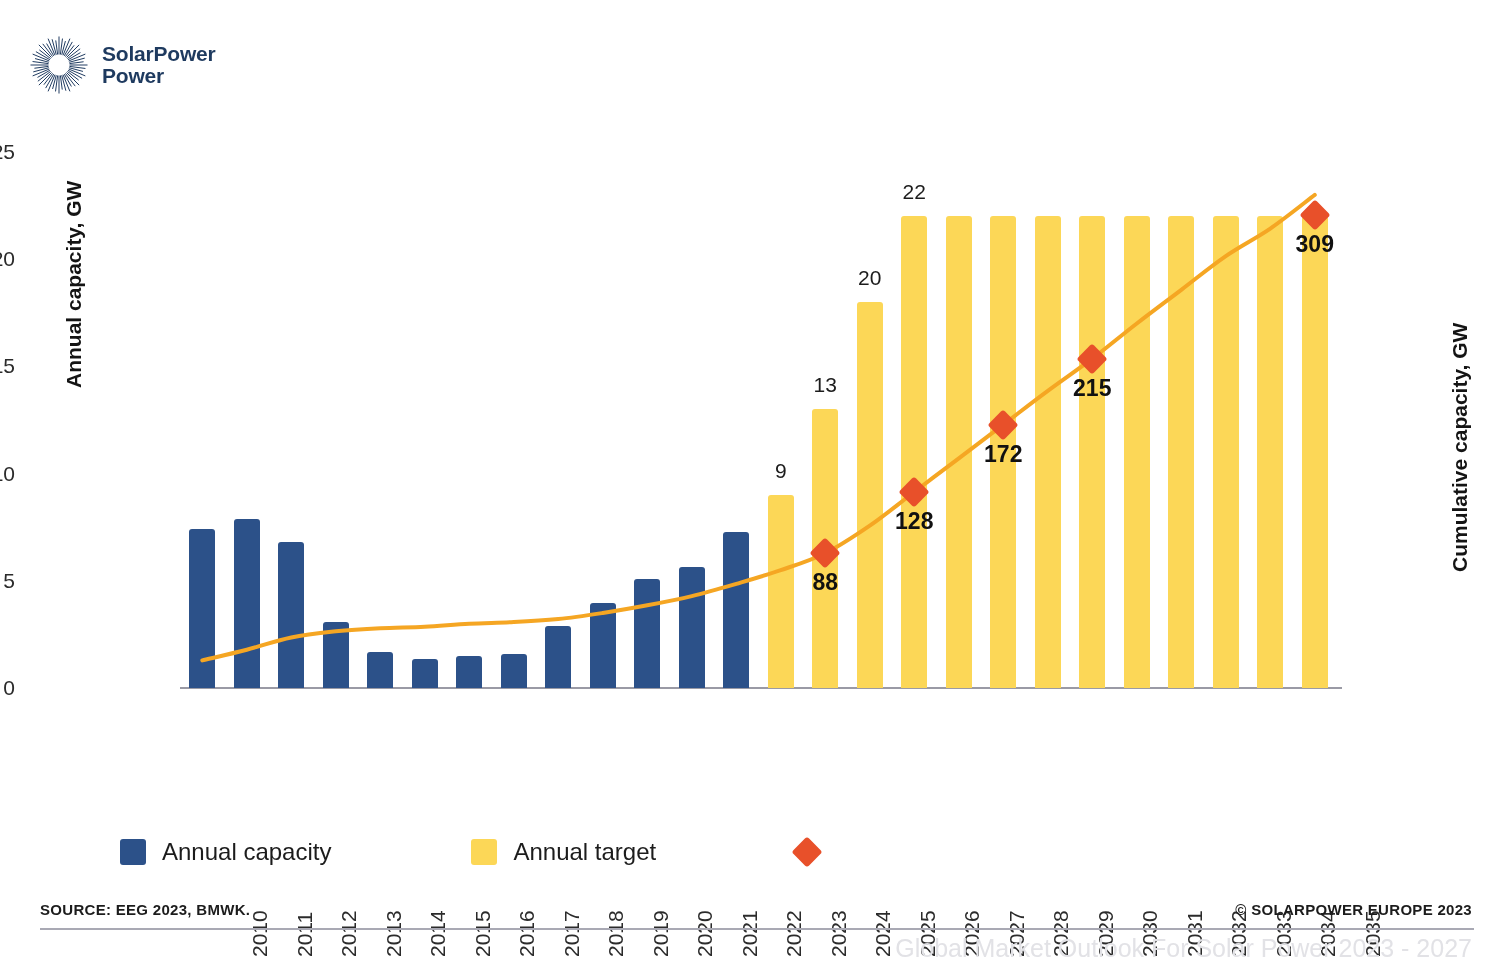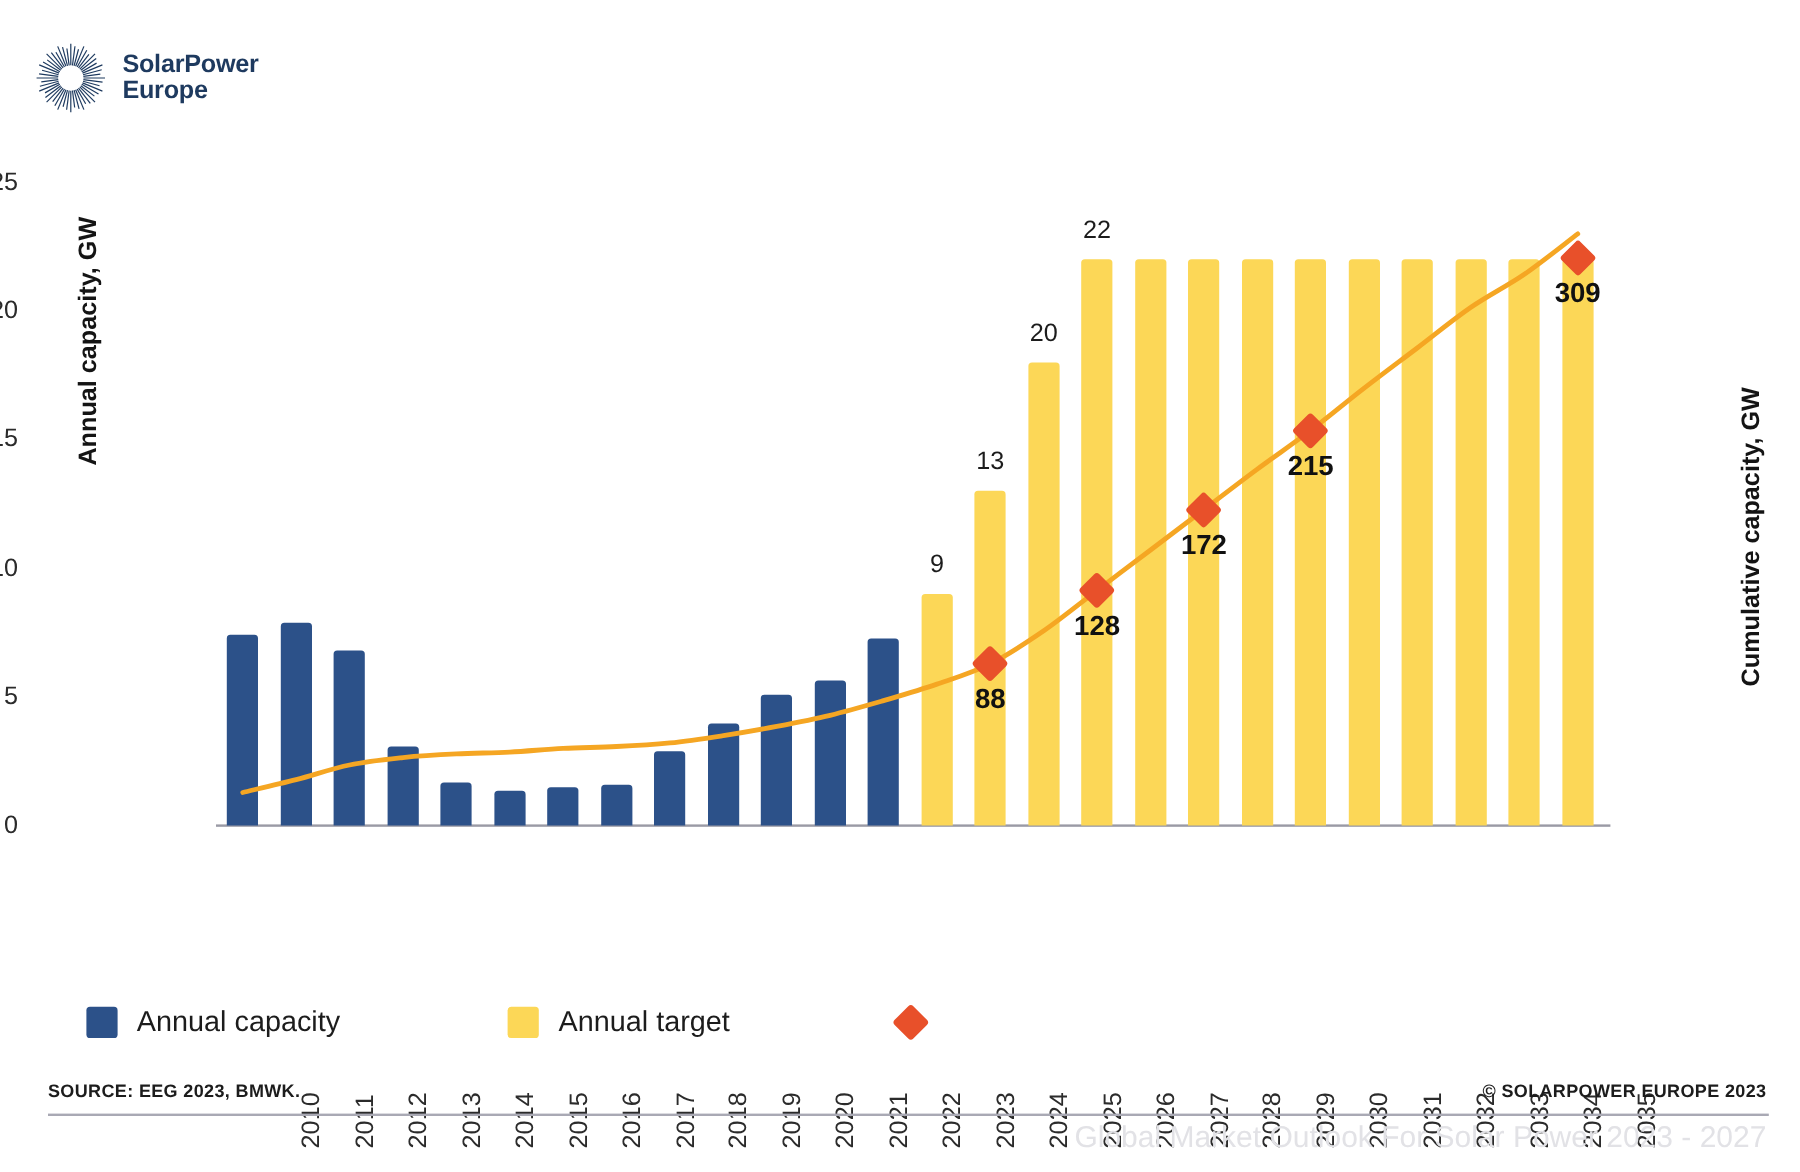--- a/index.html
+++ b/index.html
@@ -82,21 +82,21 @@
 
   
   .milestone-label {
     position: absolute; font-size: 23px; font-weight: bold;
     color: #111111; transform: translateX(-50%); white-space: nowrap;
   }
 
   
   #legend {
     position: absolute; left: 0; top: 838px; width: 1500px;
-    display: flex; align-items: center; padding-left: 72px; gap: 0;
+    display: flex; align-items: center; padding-left: 120px; gap: 0;
   }
   .legend-item { display: flex; align-items: center; gap: 16px; }
   .legend-item + .legend-item { margin-left: 0; }
   .swatch-square { width: 26px; height: 26px; border-radius: 3px; }
   .swatch-line { width: 34px; height: 5px; border-radius: 3px; }
   .swatch-diamond {
     width: 22px; height: 22px; transform: rotate(45deg); border-radius: 3px;
   }
   .legend-label { font-size: 24px; color: #1c1c1c; }
 
@@ -173,21 +173,21 @@
             <line x1="64.72" y1="41.50" x2="84.64" y2="30.00"></line>
             <line x1="65.71" y1="43.49" x2="92.50" y2="32.40"></line>
             <line x1="66.42" y1="45.60" x2="91.53" y2="38.87"></line>
             <line x1="66.85" y1="47.78" x2="89.66" y2="44.78"></line>
           </g>
       </g>
       <circle cx="50" cy="50" r="13" fill="#ffffff"></circle>
     </svg>
     <div id="logo-text">
       <div>SolarPower</div>
-      <div>Europe</div>
+      <div>Power</div>
     </div>
   </div>
 </div>
 
 <div id="axis-baseline"></div>
 <div id="plot-area">
   <div id="ylabel-left">Annual capacity, GW</div>
   <div id="ylabel-right">Cumulative capacity, GW</div>
   <div id="yticks-left">
       <div class="ytick-left" style="top: 536px;">0</div>

